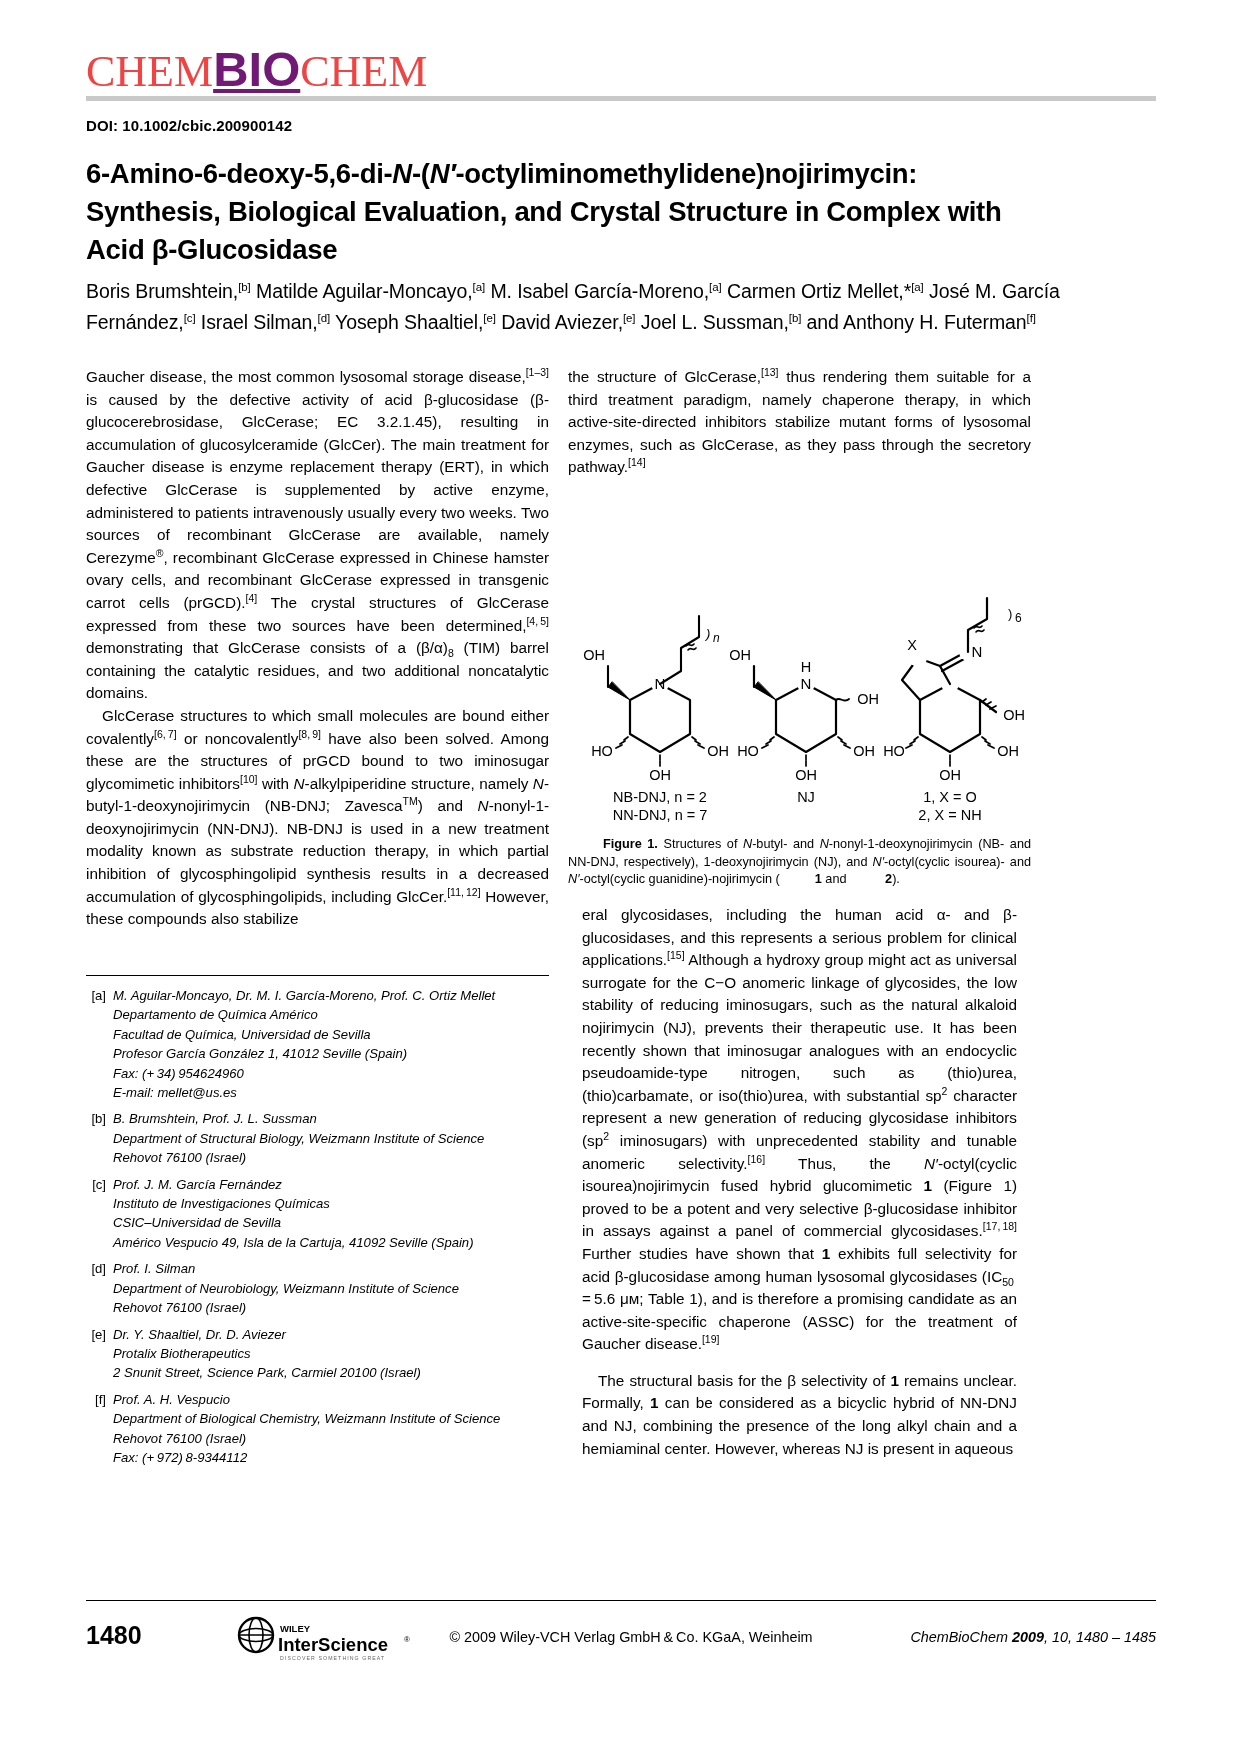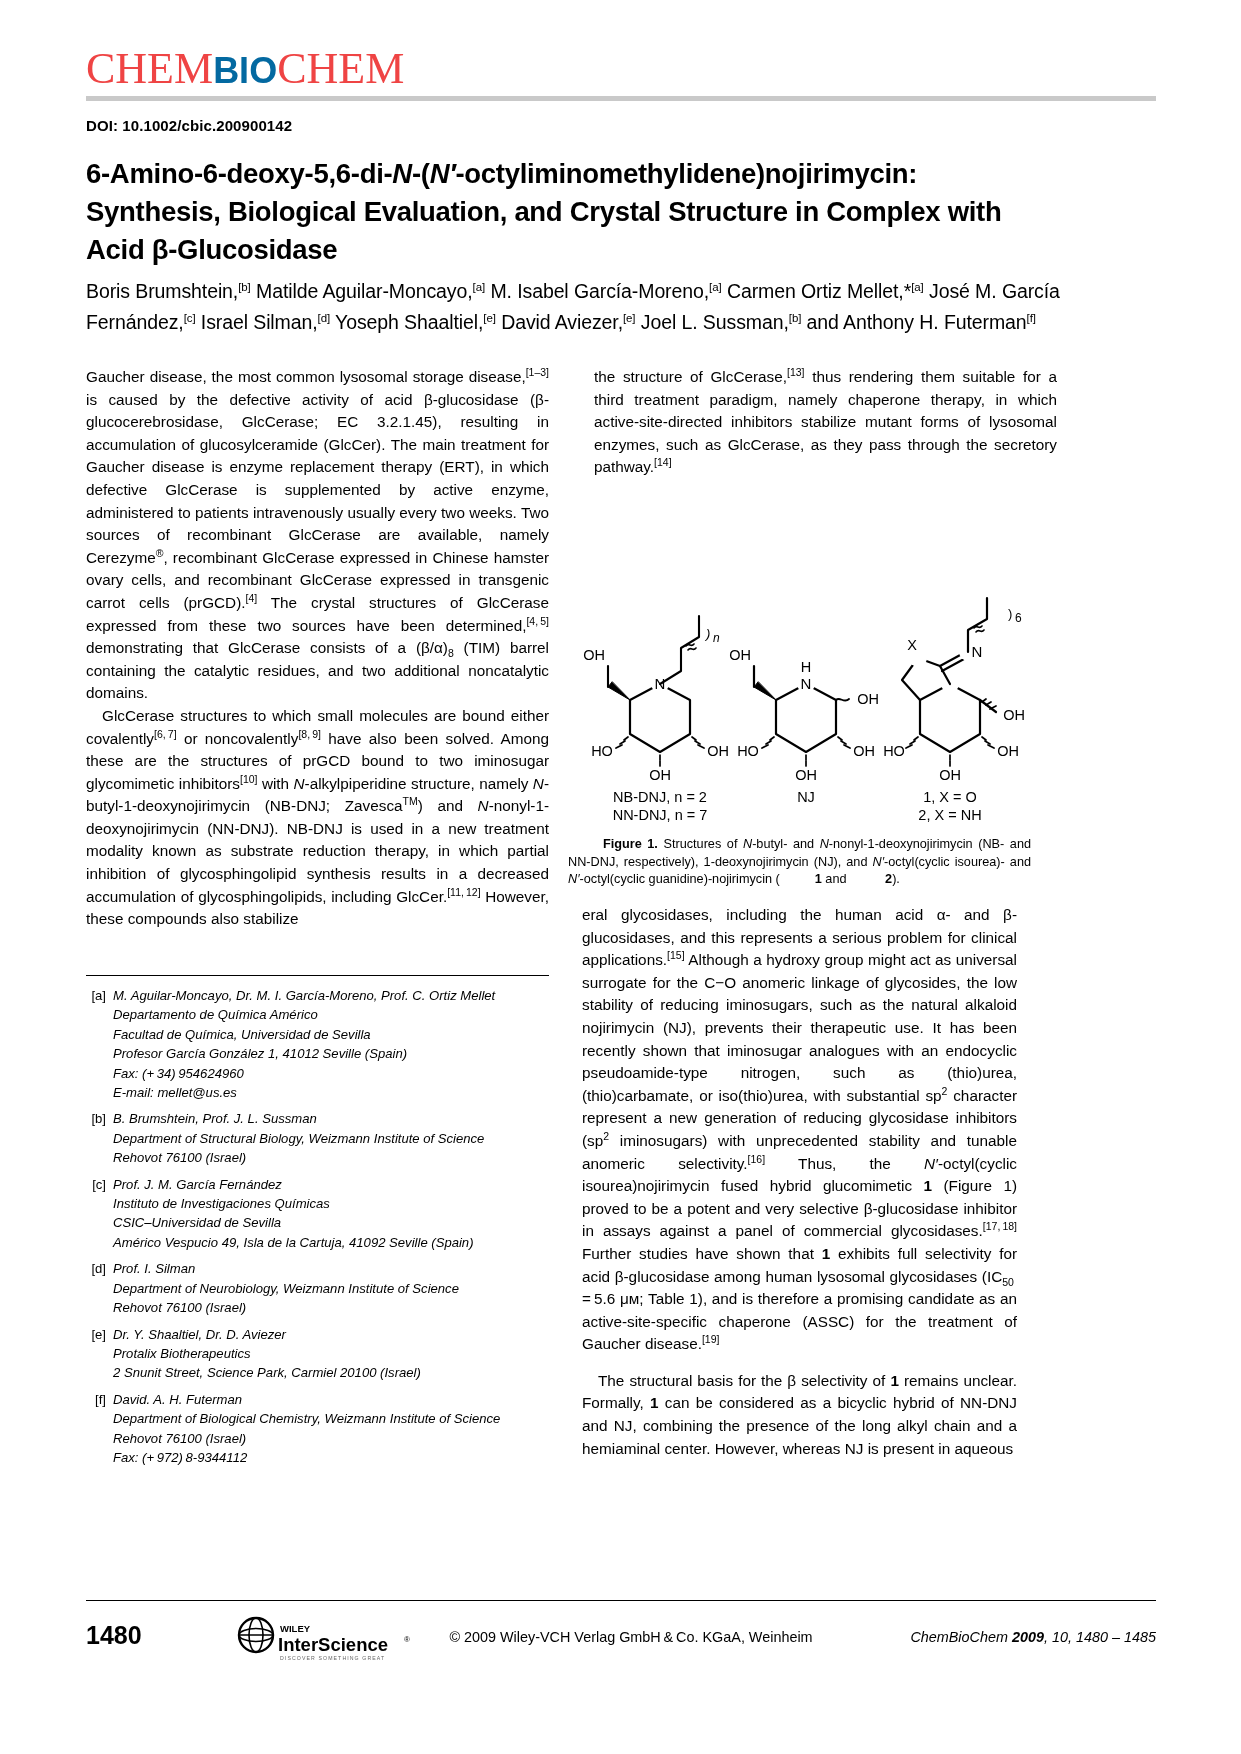--- a/index.html
+++ b/index.html
@@ -13,21 +13,21 @@
   .page { position:absolute; left:0; top:0; width:1241px; height:1754px; }
 
   
   .masthead { position:absolute; left:86px; top:46px; width:1070px; }
   .brand {
     font-family:"Liberation Serif", serif;
     font-size:44px; line-height:46px; letter-spacing:0px;
     white-space:nowrap;
   }
   .brand .chem { color:#ef4444; }
-  .brand .bio { color:#0369a1; font-family:"Liberation Sans", sans-serif; font-weight:bold; font-size:36px; }
+  .brand .bio { color:#701a75; font-family:"Liberation Sans", sans-serif; font-weight:bold; font-size:49px;text-decoration:underline; }
   .rule-top {
     position:absolute; left:86px; top:96px; width:1070px; height:5px;
     background:#c9c9c9;
   }
 
   .doi {
     position:absolute; left:86px; top:117px;
     font-size:15px; font-weight:bold; letter-spacing:0.1px;
   }
 
@@ -47,21 +47,21 @@
   .authors sup { font-size:11.5px; vertical-align:super; line-height:0; }
 
   
   .col {
     position:absolute; top:366px; width:463px;
     font-size:15.3px; line-height:22.6px;
     text-align:justify;
     -webkit-hyphens:none; hyphens:none;
   }
   .col.left  { left:86px; }
-  .col.right { left:568px;margin-left:26px; }
+  .col.right { left:568px; }
   .col p { margin:0; }
   .col p.indent { text-indent:16px; }
   .col sup { font-size:10.5px; vertical-align:super; line-height:0; }
   .col sub { font-size:10.5px; vertical-align:sub; line-height:0; }
   .col i { font-style:italic; }
   .col b { font-weight:bold; }
 
   
   .affil-wrap {
     position:absolute; left:86px; top:975px; width:463px;
@@ -191,21 +191,21 @@
           <span class="tag">[e]</span>
           <span class="body">
             <div>Dr. Y. Shaaltiel, Dr. D. Aviezer</div>
             <div>Protalix Biotherapeutics</div>
             <div>2 Snunit Street, Science Park, Carmiel 20100 (Israel)</div>
           </span>
         </div>
         <div class="affil">
           <span class="tag">[f]</span>
           <span class="body">
-            <div>David. A. H. Futerman</div>
+            <div>Prof. A. H. Vespucio</div>
             <div>Department of Biological Chemistry, Weizmann Institute of Science</div>
             <div>Rehovot 76100 (Israel)</div>
             <div>Fax: (+ 972) 8-9344112</div>
           </span>
         </div>
       </div>
   </div>
 
   <div class="col right">
     <p id="rp1">the structure of GlcCerase,<sup>[13]</sup> thus rendering them suitable for a third treatment paradigm, namely chaperone therapy, in which active-site-directed inhibitors stabilize mutant forms of lysosomal enzymes, such as GlcCerase, as they pass through the secretory pathway.<sup>[14]</sup></p>

